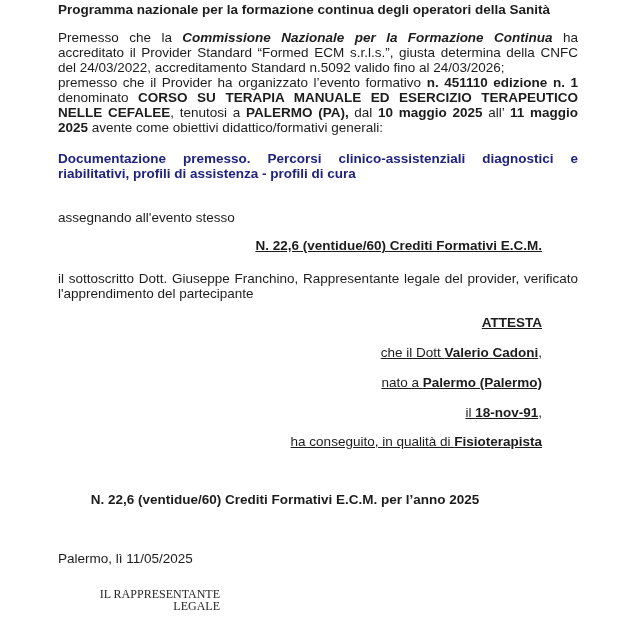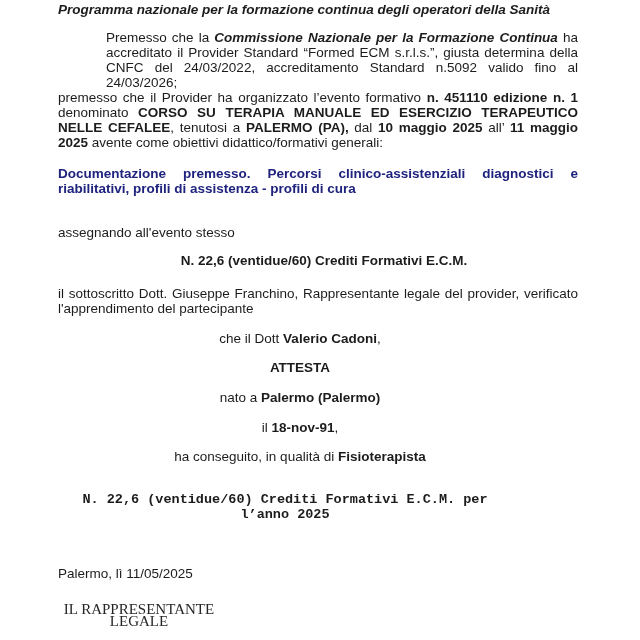--- a/index.html
+++ b/index.html
@@ -17,57 +17,57 @@
     height: 640px;
     padding: 2px 62px 0 58px;
     font-family: "Liberation Sans", sans-serif;
     font-size: 13.5px;
     line-height: 15px;
     color: #1c1c1c;
     background: #ffffff;
   }
   .title {
     font-weight: bold;
-    font-style: italic;
     margin: 0;
   }
   .para {
     text-align: justify;
     margin: 0;
   }
   .b { font-weight: bold; }
   .bi { font-weight: bold; font-style: italic; }
   .blue-heading {
     color: #1f237d;
     font-weight: bold;
     text-align: justify;
     margin: 16px 0 0 0;
   }
-  .mt13 { margin-top: 13px; margin-left: 48px; }
+  .mt13 { margin-top: 13px; }
   .mt14 { margin-top: 14px; }
   .mt15 { margin-top: 15px; }
   .mt17 { }
   .mt18 { margin-top: 18px; }
   .mt22 { margin-top: 22px; }
   .mt29 { margin-top: 29px; }
-  .mt43 { margin-top: 28px; font-family: Liberation Mono, monospace; }
+  .mt43 { margin-top: 43px; }
   .mt44 { margin-top: 44px; }
   .center {
-    text-align: center;
+    text-align: right;
     margin-right: 36px;
+    text-decoration: underline;
   }
   .center-narrow {
     text-align: center;
     margin-right: 66px;
   }
   .footer-block {
     width: 162px;
-    text-align: center;
+    text-align: right;
     font-family: "Liberation Serif", serif;
-    font-size: 15px;
+    font-size: 12px;
     line-height: 12px;
     color: #262626;
   }
 </style>
 </head>
 <body>
 
 <div class="doc">
 
   <p class="title">Programma nazionale per la formazione continua degli operatori della Sanità</p>
@@ -77,23 +77,23 @@
   <p class="para mt17"><span>premesso che il Provider ha organizzato l’evento formativo </span><span class="b">n. 451110 edizione n. 1</span><span> denominato </span><span class="b">CORSO SU TERAPIA MANUALE ED ESERCIZIO TERAPEUTICO NELLE CEFALEE</span><span>, tenutosi a </span><span class="b">PALERMO (PA),</span><span> dal </span><span class="b">10 maggio 2025</span><span> all’ </span><span class="b">11 maggio 2025</span><span> avente come obiettivi didattico/formativi generali:</span></p>
 
   <p class="blue-heading">Documentazione premesso. Percorsi clinico-assistenziali diagnostici e riabilitativi, profili di assistenza - profili di cura</p>
 
   <p class="para mt29">assegnando all'evento stesso</p>
 
   <p class="center b mt13" style="margin-top:13px">N. 22,6 (ventidue/60) Crediti Formativi E.C.M.</p>
 
   <p class="para mt18">il sottoscritto Dott. Giuseppe Franchino, Rappresentante legale del provider, verificato l'apprendimento del partecipante</p>
 
+  <p class="center b mt14">ATTESTA</p>
+
   <p class="center mt15"><span>che il Dott </span><span class="b">Valerio Cadoni</span><span>,</span></p>
-
-  <p class="center b mt14">ATTESTA</p>
 
   <p class="center mt15"><span>nato a </span><span class="b">Palermo (Palermo)</span></p>
 
   <p class="center mt15"><span>il </span><span class="b">18-nov-91</span><span>,</span></p>
 
   <p class="center mt14"><span>ha conseguito, in qualità di </span><span class="b">Fisioterapista</span></p>
 
   <p class="center-narrow b mt43">N. 22,6 (ventidue/60) Crediti Formativi E.C.M. per l’anno 2025</p>
 
   <p class="para mt44">Palermo, lì 11/05/2025</p>

